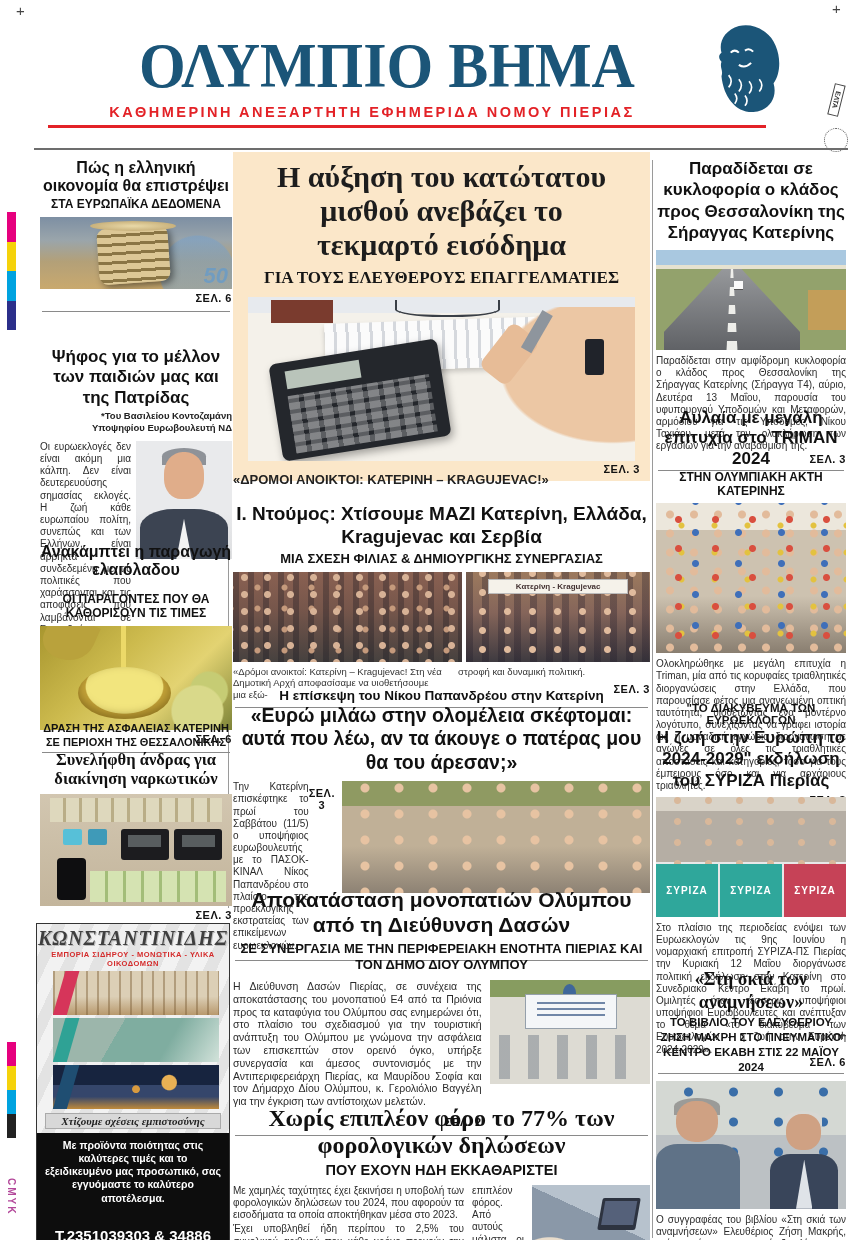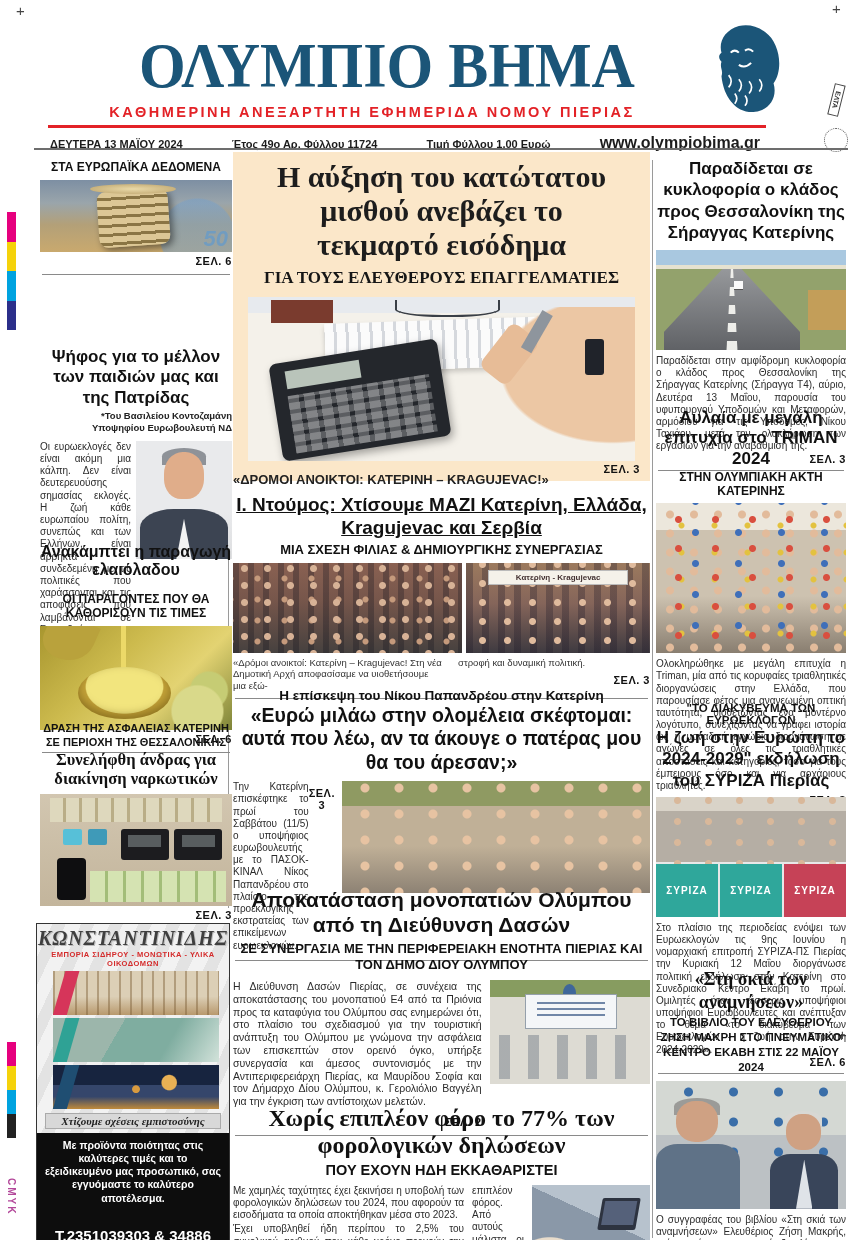--- a/index.html
+++ b/index.html
@@ -220,39 +220,34 @@
       <div class="mast-title serif">ΟΛΥΜΠΙΟ ΒΗΜΑ</div>
       <svg class="zeus" viewBox="0 0 70 94">
         <path fill="#1b5578" d="M28 4 C14 8 8 20 11 30 C7 33 9 37 11 39 C9 45 13 47 11 53 C13 74 26 90 44 88 C58 86 66 74 62 60 C72 46 68 20 54 10 C46 4 37 2 28 4 Z"></path>
         <path fill="none" stroke="#ffffff" stroke-width="2" d="M20 30 q4 -4 8 0 M34 28 q4 -3 8 1"></path>
         <path fill="none" stroke="#ffffff" stroke-width="1.6" d="M18 52 q5 6 0 12 M28 56 q5 6 0 12 M38 58 q5 6 0 12 M48 56 q5 6 0 12 M24 70 q4 5 0 10 M34 72 q4 5 0 10"></path>
         <path fill="none" stroke="#ffffff" stroke-width="2" d="M40 40 q-6 6 -12 2"></path>
       </svg>
     </div>
     <div class="mast-sub">ΚΑΘΗΜΕΡΙΝΗ ΑΝΕΞΑΡΤΗΤΗ ΕΦΗΜΕΡΙΔΑ ΝΟΜΟΥ ΠΙΕΡΙΑΣ</div>
     <div class="red-rule"></div>
-    <div class="date-row">
-      <span>ΔΕΥΤΕΡΑ 13 ΜΑΪΟΥ 2024</span>
-      <span>Έτος 49ο Αρ. Φύλλου 11724</span>
-      <span>Τιμή Φύλλου 1,00 Ευρώ</span>
-      <span class="site">www.olympiobima.gr</span>
-    </div>
     <div class="stamp">
       <span class="stamp-tag">ΕΛΤΑ</span>
       <div class="stamp-circle"></div>
     </div>
   </div>
   <div class="top-rule"></div>
 
   <div class="vrule" style="left:228px;top:468px;height:440px;"></div>
   <div class="vrule" style="left:652px;top:160px;height:1078px;"></div>
 
   <div id="col-left">
 
     <div class="art" style="top:4px;">
+      <div class="kick" style="font-size:16px;line-height:1.15;">Πώς η ελληνική οικονομία θα επιστρέψει</div>
       <div class="kick" style="font-size:12px;margin-top:1px;">ΣΤΑ ΕΥΡΩΠΑΪΚΑ ΔΕΔΟΜΕΝΑ</div>
       <div class="ph ph-coins" style="margin-top:6px;">
         <div class="coin-stack"></div>
         <div class="coin-top"></div>
         <span class="note-50">50</span>
       </div>
       <div class="pref" style="margin-top:3px;">ΣΕΛ. 6</div>
       <div class="divider"></div>
     </div>
 
@@ -347,21 +342,21 @@
           <div class="finger"></div>
           <div class="pen"></div>
           <div class="watch"></div>
         </div>
         <div class="pref">ΣΕΛ. 3</div>
       </div>
     </div>
 
     <div class="art" style="top:320px;">
       <div style="font-size:13px;font-weight:bold;">«ΔΡΟΜΟΙ ΑΝΟΙΚΤΟΙ: ΚΑΤΕΡΙΝΗ – KRAGUJEVAC!»</div>
-      <div class="kick" style="font-size:19px;line-height:1.2;margin-top:7px;text-decoration:underline;">Ι. Ντούμος: Χτίσουμε ΜΑΖΙ Κατερίνη, Ελλάδα, Kragujevac και Σερβία</div>
+      <div class="kick" style="font-size:19px;line-height:1.2;margin-top:16px;">Ι. Ντούμος: Χτίσουμε ΜΑΖΙ Κατερίνη, Ελλάδα, Kragujevac και Σερβία</div>
       <div class="kick" style="font-size:13px;margin-top:2px;">ΜΙΑ ΣΧΕΣΗ ΦΙΛΙΑΣ &amp; ΔΗΜΙΟΥΡΓΙΚΗΣ ΣΥΝΕΡΓΑΣΙΑΣ</div>
       <div style="display:flex;gap:4px;margin-top:6px;">
         <div class="ph ph-crowd-a" style="width:55%;"></div>
         <div class="ph ph-crowd-b" style="flex:1;">
           <div class="photo-sign">Κατερίνη - Kragujevac</div>
         </div>
       </div>
       <div style="display:flex;gap:14px;margin-top:4px;">
         <div class="cap" style="flex:1.1;">«Δρόμοι ανοικτοί: Κατερίνη – Kragujevac! Στη νέα Δημοτική Αρχή αποφασίσαμε να υιοθετήσουμε μια εξώ-</div>
         <div style="flex:1;">

